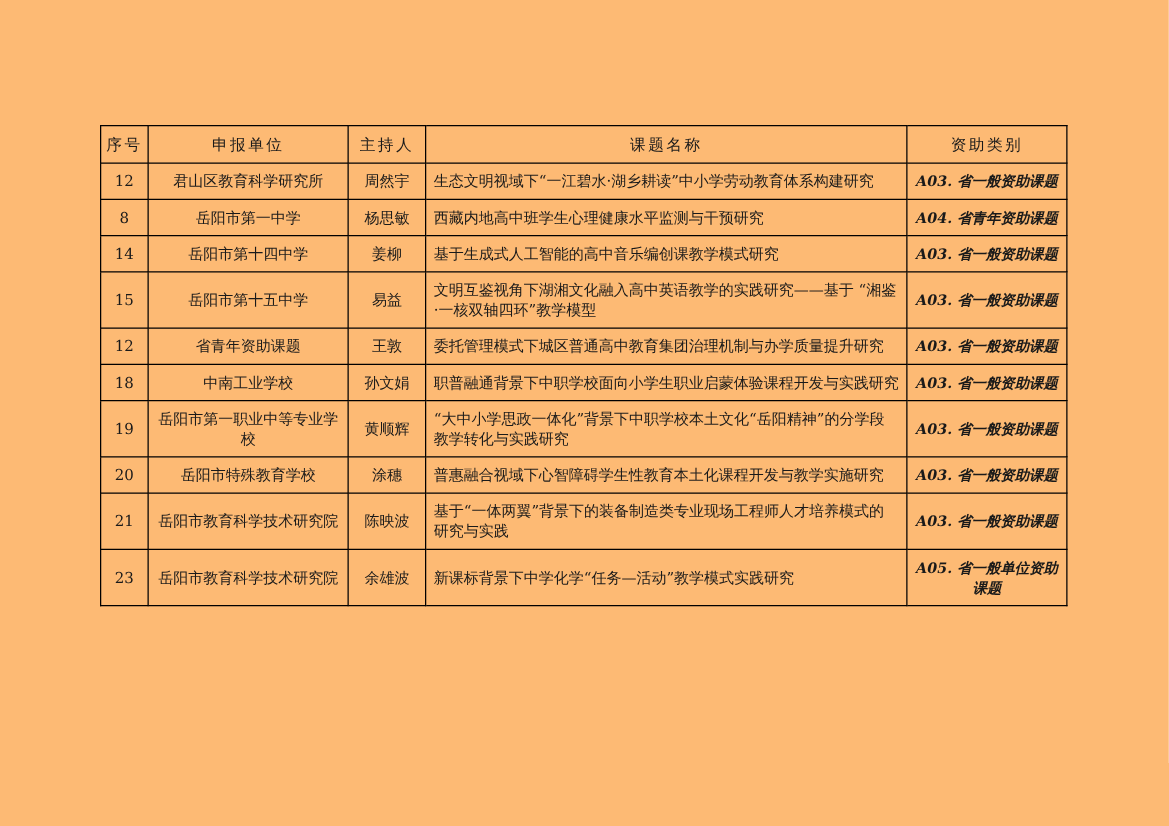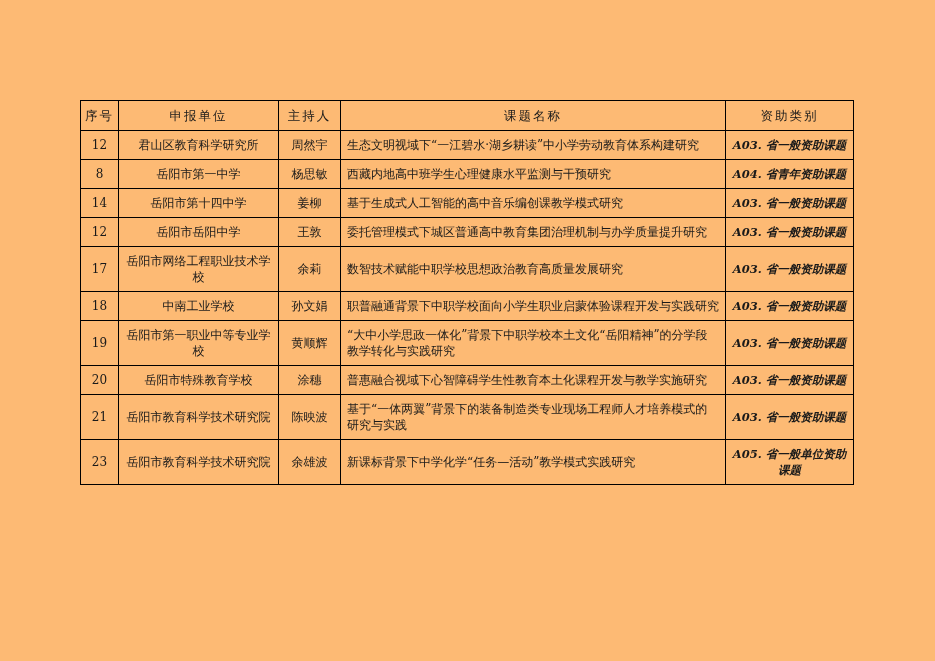--- a/index.html
+++ b/index.html
@@ -102,36 +102,36 @@
   </tr>
 
   <tr>
     <td class="c-no">14</td>
     <td class="c-unit">岳阳市第十四中学</td>
     <td class="c-host">姜柳</td>
     <td class="c-title">基于生成式人工智能的高中音乐编创课教学模式研究</td>
     <td class="c-cat">A03. 省一般资助课题</td>
   </tr>
 
+  <tr>
+    <td class="c-no">15</td>
+    <td class="c-unit">岳阳市第十五中学</td>
+    <td class="c-host">易益</td>
+    <td class="c-title">文明互鉴视角下湖湘文化融入高中英语教学的实践研究——基于 “湘鉴·一核双轴四环”教学模型</td>
+    <td class="c-cat">A03. 省一般资助课题</td>
+  </tr>
 
   <tr>
     <td class="c-no">12</td>
-    <td class="c-unit">岳阳市岳阳中学</td>
+    <td class="c-unit">省青年资助课题</td>
     <td class="c-host">王敦</td>
     <td class="c-title">委托管理模式下城区普通高中教育集团治理机制与办学质量提升研究</td>
     <td class="c-cat">A03. 省一般资助课题</td>
   </tr>
 
-  <tr>
-    <td class="c-no">17</td>
-    <td class="c-unit">岳阳市网络工程职业技术学校</td>
-    <td class="c-host">余莉</td>
-    <td class="c-title">数智技术赋能中职学校思想政治教育高质量发展研究</td>
-    <td class="c-cat">A03. 省一般资助课题</td>
-  </tr>
 
   <tr>
     <td class="c-no">18</td>
     <td class="c-unit">中南工业学校</td>
     <td class="c-host">孙文娟</td>
     <td class="c-title">职普融通背景下中职学校面向小学生职业启蒙体验课程开发与实践研究</td>
     <td class="c-cat">A03. 省一般资助课题</td>
   </tr>
 
   <tr>

